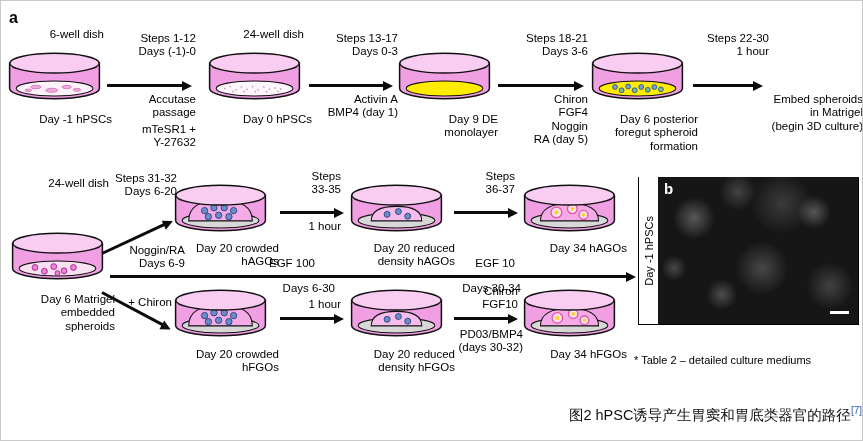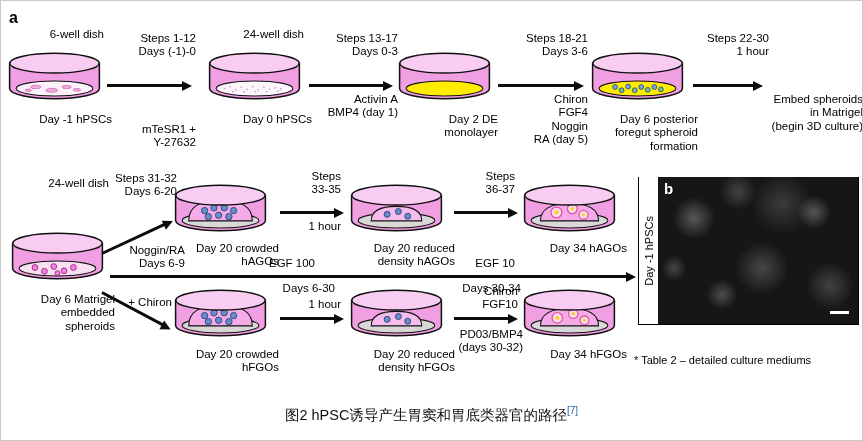--- a/index.html
+++ b/index.html
@@ -24,21 +24,21 @@
  radial-gradient(circle 38px at 52% 62%, rgba(175,175,175,.32), transparent 70%),
  radial-gradient(circle 24px at 78% 24%, rgba(205,205,205,.35), transparent 70%),
  radial-gradient(circle 34px at 86% 74%, rgba(165,165,165,.30), transparent 70%),
  radial-gradient(circle 22px at 32% 80%, rgba(190,190,190,.33), transparent 70%),
  radial-gradient(circle 44px at 62% 18%, rgba(155,155,155,.28), transparent 70%),
  radial-gradient(circle 18px at 8% 62%, rgba(185,185,185,.30), transparent 70%),
  radial-gradient(circle 26px at 40% 10%, rgba(170,170,170,.30), transparent 72%)}
 #pb-b{position:absolute;left:6px;top:3px;color:#fff;font-weight:bold;font-size:15px}
 #scalebar{position:absolute;right:9px;bottom:10px;width:19px;height:3.5px;background:#fff}
 .footnote{position:absolute;left:633px;top:353px;width:233px;font-size:11px;text-align:left;color:#000}
-.caption{position:absolute;left:0;top:404px;width:100%;text-align:center;font-size:14.5px;color:#111}
+.caption{position:absolute;left:0;top:404px;width:100%;text-align:right;font-size:14.5px;color:#111}
 .caption sup{font-size:10px;color:#2b5fb0;cursor:pointer}
 </style>
 </head>
 <body>
 
 <div id="fig">
 
   <div class="panel-letter" style="left:8px;top:8px">a</div>
 
   <div class="lbl" style="left:6px;top:27px;width:97px">6-well dish</div>
@@ -55,20 +55,22 @@
     </svg>
   </div>
   <div class="lbl" style="left:-2px;top:112px;width:113px">Day -1 hPSCs</div>
 
   <div class="lbl" style="left:102px;top:31px;width:93px">Steps 1-12
 Days (-1)-0</div>
   <div class="arrow" style="left:106px;top:79px;width:85px">
       <div class="shaft"></div>
       <div class="head"></div>
     </div>
+  <div class="lbl" style="left:102px;top:92px;width:93px">Accutase
+passage</div>
   <div class="lbl" style="left:102px;top:122px;width:93px">mTeSR1 +
 Y-27632</div>
 
   <div class="lbl" style="left:206px;top:27px;width:97px">24-well dish</div>
   <div class="dish" style="left:206px;top:50px">
     <svg viewBox="0 0 100 62">
       <path d="M2,13 L2,40 A48,11 0 0 0 98,40 L98,13 Z" fill="#f19fe3" stroke="#101010" stroke-width="1.6"></path>
       <ellipse cx="50" cy="40" rx="41" ry="8" fill="#fdf6fc" stroke="#101010" stroke-width="1.1"></ellipse>
       <g fill="#c39bb6">
         <circle cx="18" cy="40" r="0.9"></circle>
@@ -102,21 +104,21 @@
   <div class="lbl" style="left:304px;top:92px;width:93px">Activin A
 BMP4 (day 1)</div>
 
   <div class="dish" style="left:396px;top:50px">
     <svg viewBox="0 0 100 62">
       <path d="M2,13 L2,40 A48,11 0 0 0 98,40 L98,13 Z" fill="#f19fe3" stroke="#101010" stroke-width="1.6"></path>
       <ellipse cx="50" cy="40" rx="41" ry="8" fill="#ffec00" stroke="#101010" stroke-width="1.1"></ellipse>
       <ellipse cx="50" cy="13" rx="47.8" ry="10.5" fill="#f8cdf1" stroke="#101010" stroke-width="1.6"></ellipse>
     </svg>
   </div>
-  <div class="lbl" style="left:390px;top:112px;width:107px">Day 2 DE
+  <div class="lbl" style="left:390px;top:112px;width:107px">Day 9 DE
 monolayer</div>
 
   <div class="lbl" style="left:493px;top:31px;width:94px">Steps 18-21
 Days 3-6</div>
   <div class="arrow" style="left:497px;top:79px;width:86px">
       <div class="shaft"></div>
       <div class="head"></div>
     </div>
   <div class="lbl" style="left:493px;top:92px;width:94px">Chiron
 FGF4

